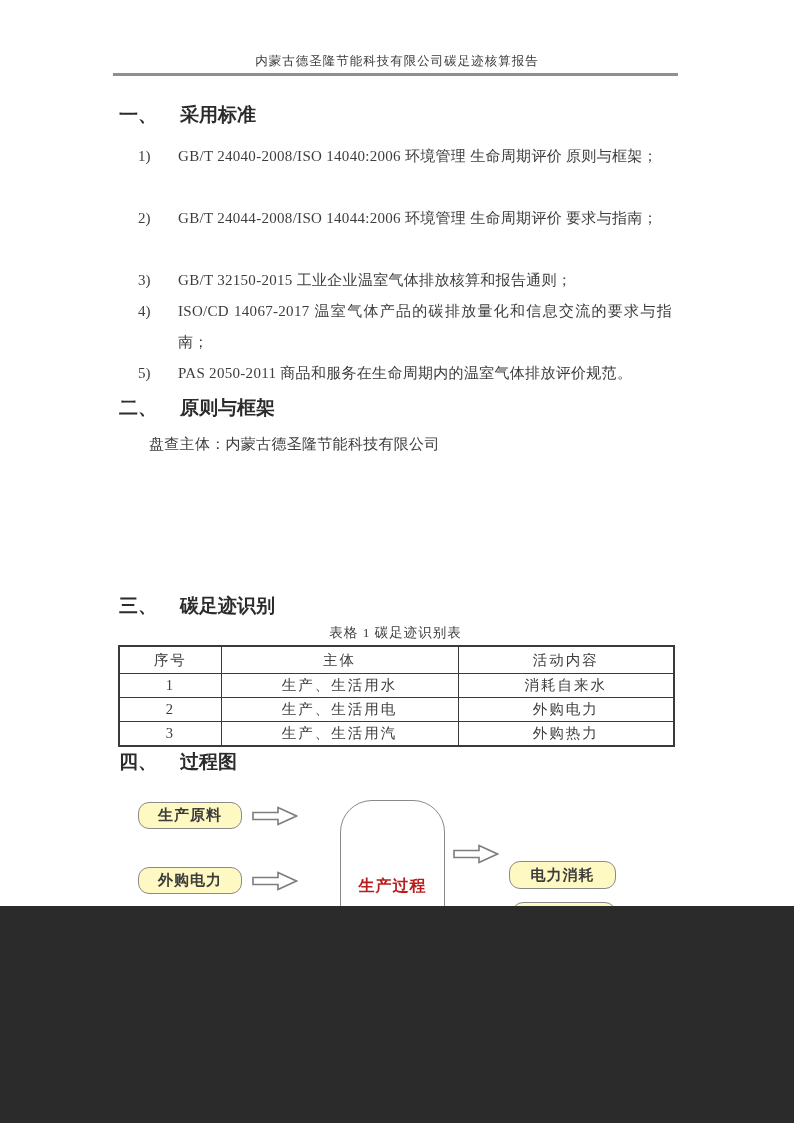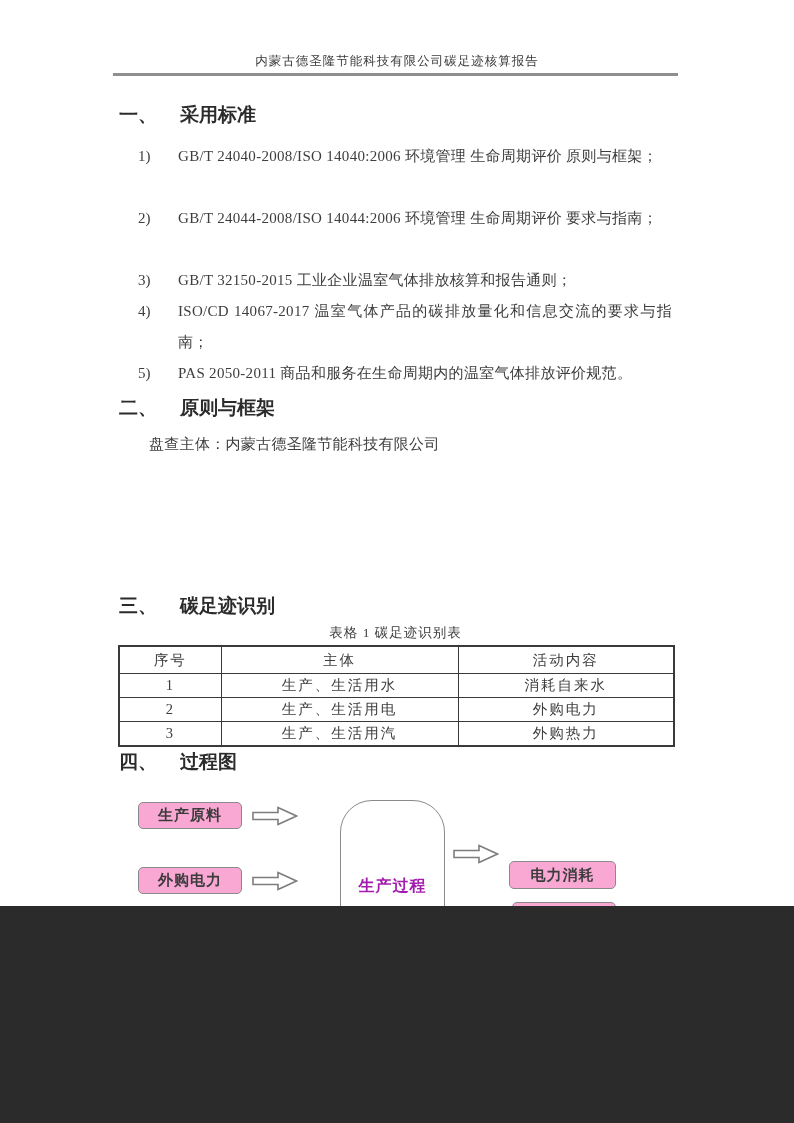--- a/index.html
+++ b/index.html
@@ -46,31 +46,31 @@
   }
   table.footprint, table.footprint td, table.footprint th {
     border:1.4px solid #3a3a3a;
   }
   table.footprint { border-width:2px; }
   table.footprint th { font-weight:400; height:24px; text-align:center; letter-spacing:2px; }
   table.footprint td { height:21px; text-align:center; letter-spacing:2px; }
   
   .dbox {
     position:absolute; box-sizing:border-box;
-    border:1.6px solid #8a8a8a; border-radius:5px; background:#f9a8d4;
+    border:1.6px solid #8a8a8a; border-radius:11px; background:#fef9c3;
     display:flex; align-items:center; justify-content:center;
     font-family:"Liberation Sans","DejaVu Sans",sans-serif;
     font-weight:700; font-size:15px; color:#3c3c3c; letter-spacing:1px;
   }
   .dprocess {
     position:absolute; box-sizing:border-box;
     border:1.6px solid #8a8a8a; border-radius:32px; background:#fff;
     display:flex; align-items:center; justify-content:center;
     font-family:"Liberation Sans","DejaVu Sans",sans-serif;
-    font-weight:700; font-size:16px; color:#a21caf; letter-spacing:1px;
+    font-weight:700; font-size:16px; color:#b91c1c; letter-spacing:1px;
   }
   .barrow { position:absolute; }
   .fig-caption {
     position:absolute; top:990px; left:0; width:794px;
     text-align:center; font-size:13.5px; letter-spacing:2px;
   }
   
   .pageno {
     position:absolute; top:1022px; left:0; width:794px;
     text-align:center; font-size:13px; color:#3d3d3d;

